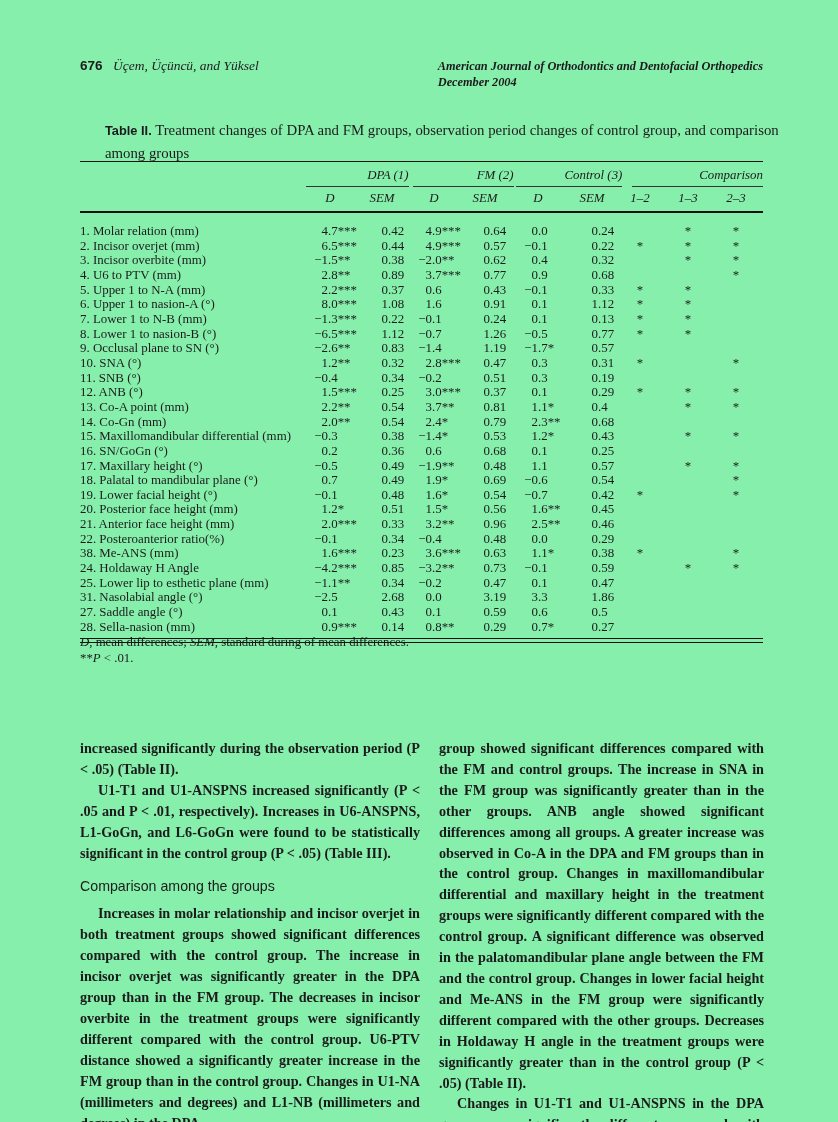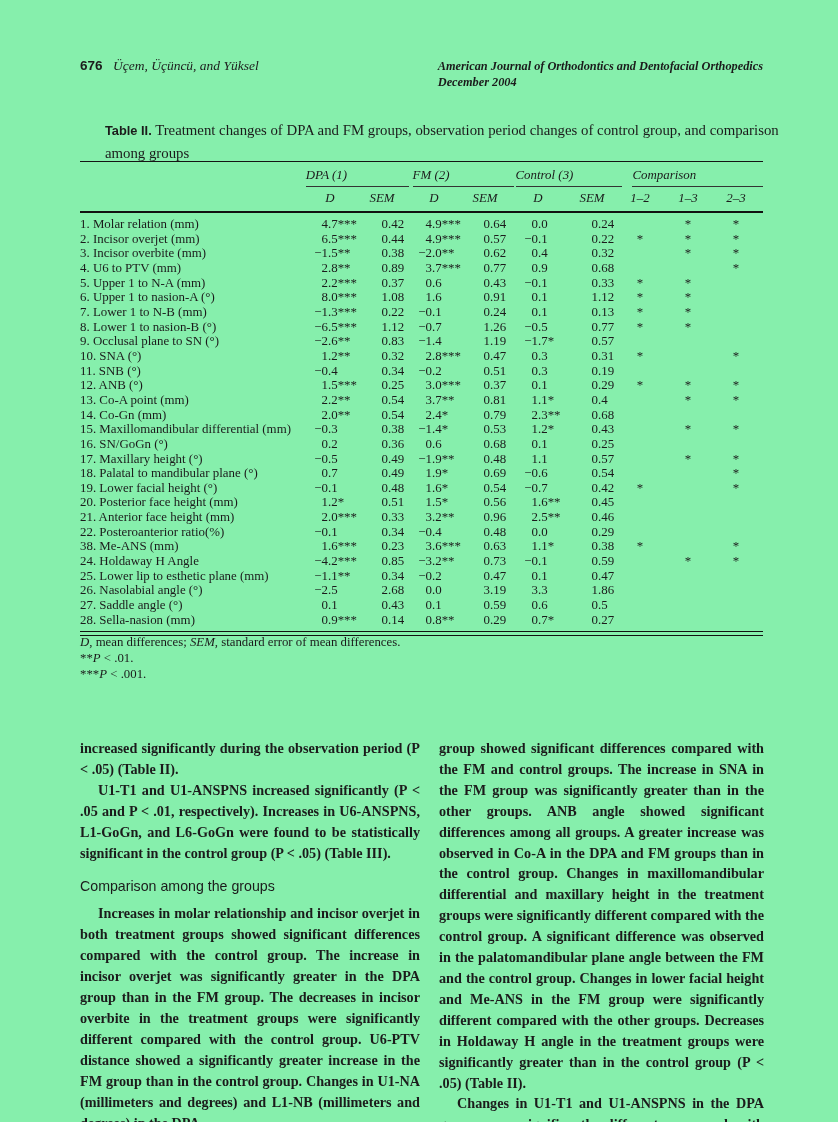--- a/index.html
+++ b/index.html
@@ -16,27 +16,27 @@
 
   
   .caption{position:absolute;left:80px;top:119px;width:680px;font-size:14.8px;line-height:22px;margin-left:25px;}
   .cap-label{font-family:"Liberation Sans",sans-serif;font-weight:bold;font-size:12.8px;}
 
   
   .tablewrap{position:absolute;left:80px;top:161px;width:683px;}
   .rule-top{border-top:1.6px solid #141414;}
   .grp-row{display:flex;padding-top:6px;font-style:italic;font-size:12.9px;}
   .grp-sp{width:222px;}
-  .grp{text-align:left;padding-bottom:3px;}
+  .grp{text-align:right;padding-bottom:3px;}
   .grp-u{border-bottom:1.1px solid #333;}
   .g1{width:104px;margin-left:6px;}.g2{width:102px;margin-left:4px;}.g3{width:108px;margin-left:2px;}
   .g4{width:132px;margin-left:10px;}
   .sub-row{display:flex;font-style:italic;font-size:12.9px;padding:4px 0 5px 0;}
   .rule-mid{border-top:2.6px solid #111;}
-  .tbody{padding-top:4px;}
+  .tbody{padding-top:11px;}
   .row{display:flex;line-height:14.65px;font-size:12.9px;}
   .c-label{width:222px;white-space:nowrap;}
   .cd1,.cd2{width:56px;}.cd3{width:60px;}
   .cs1,.cs3{width:48px;}.cs2{width:46px;}
   .ccomp{width:48px;text-align:center;}
   .num{display:flex;}
   .num .int{flex:1;text-align:right;}
   .dfrac .frac{width:30px;text-align:left;}
   .sfrac .frac{width:18px;text-align:left;}
   .subc{text-align:center;}
@@ -846,21 +846,21 @@
           </div>
           <div class="cs3 num sfrac">
             <span class="int">0</span>
             <span class="frac">.47</span>
           </div>
           <div class="ccomp"></div>
           <div class="ccomp"></div>
           <div class="ccomp"></div>
         </div>
         <div class="row">
-          <div class="c-label">26. Nasolabial angle (°)</div>
+          <div class="c-label">31. Nasolabial angle (°)</div>
           <div class="cd1 num dfrac">
             <span class="int">−2</span>
             <span class="frac">.5</span>
           </div>
           <div class="cs1 num sfrac">
             <span class="int">2</span>
             <span class="frac">.68</span>
           </div>
           <div class="cd2 num dfrac">
             <span class="int">0</span>
@@ -941,25 +941,24 @@
           <div class="ccomp"></div>
           <div class="ccomp"></div>
           <div class="ccomp"></div>
         </div>
       </div>
     <div class="rule-bot"></div>
   </div>
 
   <div class="footnotes">
     <div>
-      <span class="it">D</span><span>, mean differences; </span><span class="it">SEM,</span><span> standard error of mean differences.</span>
+      <span class="it">D</span><span>, mean differences; </span><span class="it">SEM,</span><span> standard during of mean differences.</span>
     </div>
     <div>
         <div><span>**</span><span class="it">P</span><span> &lt; .01.</span></div>
-        <div><span>***</span><span class="it">P</span><span> &lt; .001.</span></div>
       </div>
   </div>
 
   <div class="bodytext">
     <div class="colL">
         <p class="para">increased significantly during the observation period (P &lt; .05) (Table II).</p>
         <p class="para indent">U1-T1 and U1-ANSPNS increased significantly (P &lt; .05 and P &lt; .01, respectively). Increases in U6-ANSPNS, L1-GoGn, and L6-GoGn were found to be statistically significant in the control group (P &lt; .05) (Table III).</p>
         <div class="sechead">Comparison among the groups</div>
         <p class="para indent">Increases in molar relationship and incisor overjet in both treatment groups showed significant differences compared with the control group. The increase in incisor overjet was significantly greater in the DPA group than in the FM group. The decreases in incisor overbite in the treatment groups were significantly different compared with the control group. U6-PTV distance showed a significantly greater increase in the FM group than in the control group. Changes in U1-NA (millimeters and degrees) and L1-NB (millimeters and degrees) in the DPA</p>
       </div>

